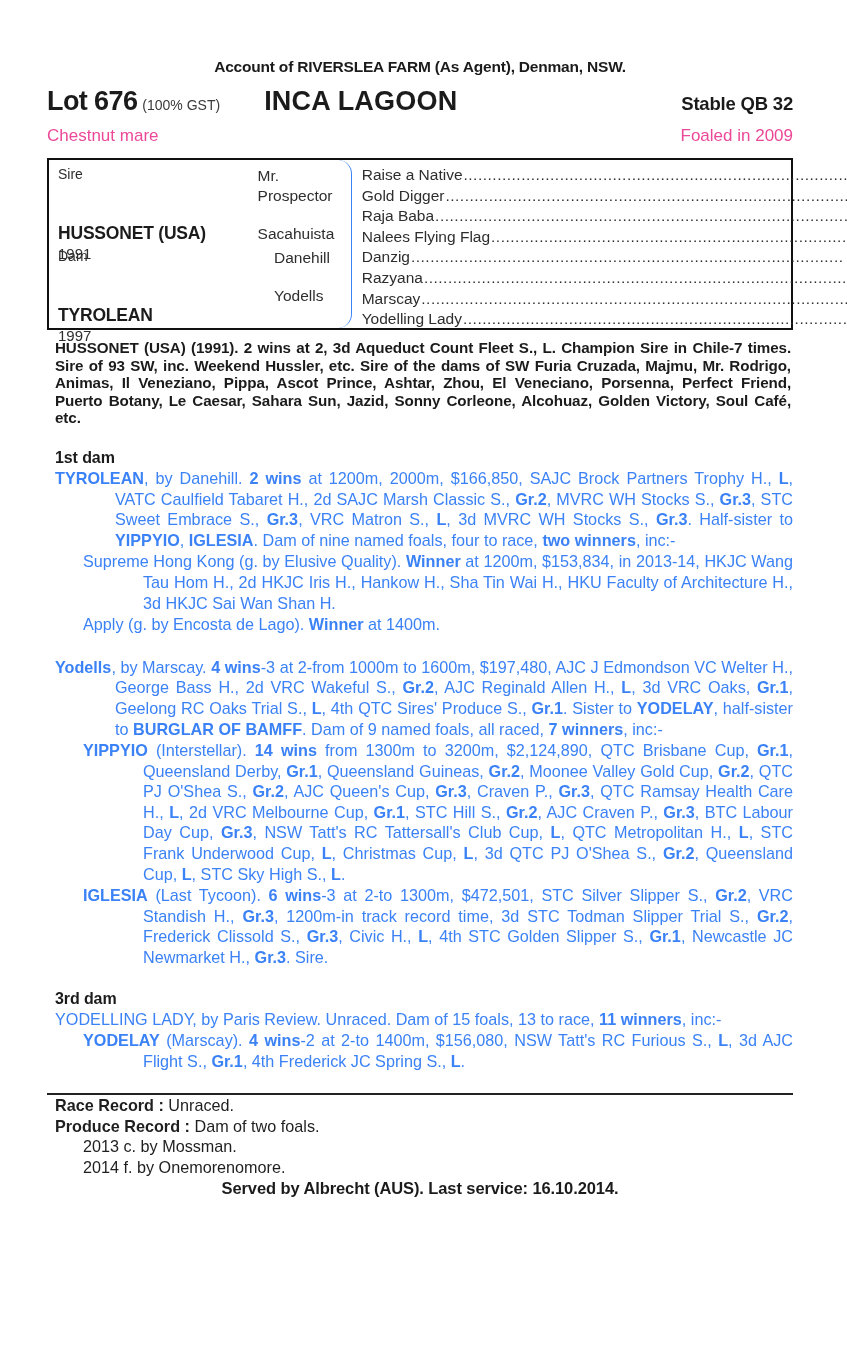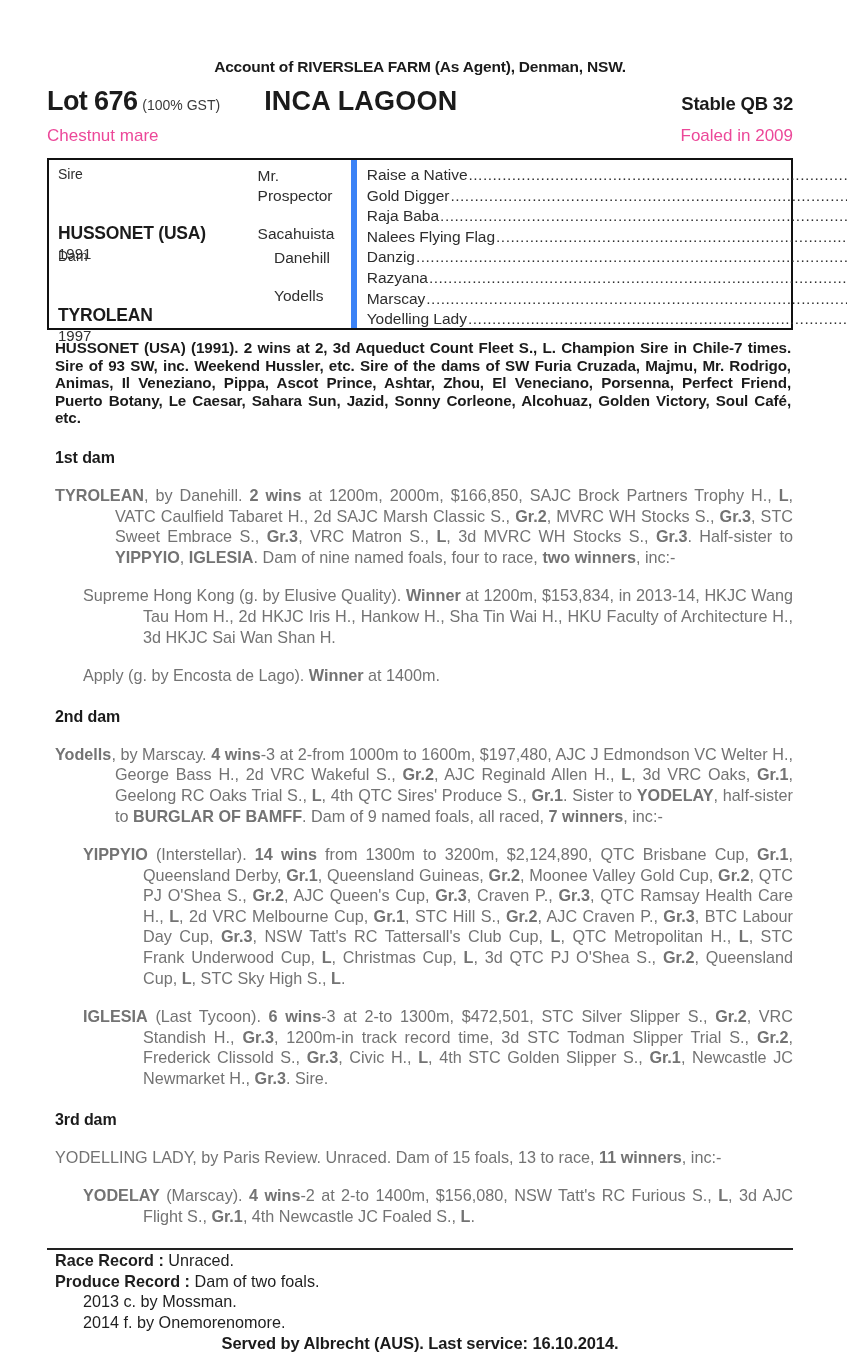--- a/index.html
+++ b/index.html
@@ -72,22 +72,23 @@
     border:2.5px solid #111;
     height:172px;
     box-sizing:border-box;
     display:flex;
     position:relative;
   }
   .ped-left{
     width:388px;
     box-sizing:border-box;
     padding:5px 0 0 9px;
-    border-right:6px solid #3b82f6;
-    position:relative;
+    border-right:1px solid #3b82f6;
+    position:relative;
+    border-radius:14px;
   }
   .ped-right{
     flex:1;
     box-sizing:border-box;
     padding:5px 8px 0 10px;
   }
   .ped-row{display:flex;}
   .ped-col1{width:216px;}
   .pl-label{font-size:14px;color:#2e2e2e;line-height:18px;}
   .pl-name{font-size:17.5px;font-weight:bold;line-height:21px;letter-spacing:-0.2px;margin-top:40px;}
@@ -121,22 +122,22 @@
     padding:0 2px 0 8px;
   }
 
   
   .sec{margin-top:22px;}
   .sec-title{font-size:16px;font-weight:bold;margin-left:8px;letter-spacing:-0.1px;}
   .para{
     font-size:16.2px;
     line-height:20.6px;
     text-align:justify;
-    color:#737373;
-    margin-top:18px;
+    color:#3b82f6;
+    margin-top:1px;
   }
   .lvl1{padding-left:8px;text-indent:0;}
   .lvl1 .hang{display:block;padding-left:60px;text-indent:-60px;}
   .lvl2 .hang{display:block;padding-left:96px;text-indent:-60px;}
   b{font-weight:bold;}
 
   
   .rule{
     border-top:2.5px solid #222;
     margin-top:22px;
@@ -245,38 +246,37 @@
           <span class="hang"><b>TYROLEAN</b><span>, by Danehill. </span><b>2 wins</b><span> at 1200m, 2000m, $166,850, SAJC Brock Partners Trophy H., </span><b>L</b><span>, VATC Caulfield Tabaret H., 2d SAJC Marsh Classic S., </span><b>Gr.2</b><span>, MVRC WH Stocks S., </span><b>Gr.3</b><span>, STC Sweet Embrace S., </span><b>Gr.3</b><span>, VRC Matron S., </span><b>L</b><span>, 3d MVRC WH Stocks S., </span><b>Gr.3</b><span>. Half-sister to </span><b>YIPPYIO</b><span>, </span><b>IGLESIA</b><span>. Dam of nine named foals, four to race, </span><b>two winners</b><span>, inc:-</span></span>
         </div>
         <div class="para lvl2">
           <span class="hang"><span>Supreme Hong Kong (g. by Elusive Quality). </span><b>Winner</b><span> at 1200m, $153,834, in 2013-14, HKJC Wang Tau Hom H., 2d HKJC Iris H., Hankow H., Sha Tin Wai H., HKU Faculty of Architecture H., 3d HKJC Sai Wan Shan H.</span></span>
         </div>
         <div class="para lvl2">
           <span class="hang"><span>Apply (g. by Encosta de Lago). </span><b>Winner</b><span> at 1400m.</span></span>
         </div>
       </div>
       <div class="sec">
-        <div class="sec-title">2nd dam</div>
         <div class="para lvl1">
           <span class="hang"><b>Yodells</b><span>, by Marscay. </span><b>4 wins</b><span>-3 at 2-from 1000m to 1600m, $197,480, AJC J Edmondson VC Welter H., George Bass H., 2d VRC Wakeful S., </span><b>Gr.2</b><span>, AJC Reginald Allen H., </span><b>L</b><span>, 3d VRC Oaks, </span><b>Gr.1</b><span>, Geelong RC Oaks Trial S., </span><b>L</b><span>, 4th QTC Sires' Produce S., </span><b>Gr.1</b><span>. Sister to </span><b>YODELAY</b><span>, half-sister to </span><b>BURGLAR OF BAMFF</b><span>. Dam of 9 named foals, all raced, </span><b>7 winners</b><span>, inc:-</span></span>
         </div>
         <div class="para lvl2">
           <span class="hang"><b>YIPPYIO</b><span> (Interstellar). </span><b>14 wins</b><span> from 1300m to 3200m, $2,124,890, QTC Brisbane Cup, </span><b>Gr.1</b><span>, Queensland Derby, </span><b>Gr.1</b><span>, Queensland Guineas, </span><b>Gr.2</b><span>, Moonee Valley Gold Cup, </span><b>Gr.2</b><span>, QTC PJ O'Shea S., </span><b>Gr.2</b><span>, AJC Queen's Cup, </span><b>Gr.3</b><span>, Craven P., </span><b>Gr.3</b><span>, QTC Ramsay Health Care H., </span><b>L</b><span>, 2d VRC Melbourne Cup, </span><b>Gr.1</b><span>, STC Hill S., </span><b>Gr.2</b><span>, AJC Craven P., </span><b>Gr.3</b><span>, BTC Labour Day Cup, </span><b>Gr.3</b><span>, NSW Tatt's RC Tattersall's Club Cup, </span><b>L</b><span>, QTC Metropolitan H., </span><b>L</b><span>, STC Frank Underwood Cup, </span><b>L</b><span>, Christmas Cup, </span><b>L</b><span>, 3d QTC PJ O'Shea S., </span><b>Gr.2</b><span>, Queensland Cup, </span><b>L</b><span>, STC Sky High S., </span><b>L</b><span>.</span></span>
         </div>
         <div class="para lvl2">
           <span class="hang"><b>IGLESIA</b><span> (Last Tycoon). </span><b>6 wins</b><span>-3 at 2-to 1300m, $472,501, STC Silver Slipper S., </span><b>Gr.2</b><span>, VRC Standish H., </span><b>Gr.3</b><span>, 1200m-in track record time, 3d STC Todman Slipper Trial S., </span><b>Gr.2</b><span>, Frederick Clissold S., </span><b>Gr.3</b><span>, Civic H., </span><b>L</b><span>, 4th STC Golden Slipper S., </span><b>Gr.1</b><span>, Newcastle JC Newmarket H., </span><b>Gr.3</b><span>. Sire.</span></span>
         </div>
       </div>
       <div class="sec">
         <div class="sec-title">3rd dam</div>
         <div class="para lvl1">
           <span class="hang"><span>YODELLING LADY, by Paris Review. Unraced. Dam of 15 foals, 13 to race, </span><b>11 winners</b><span>, inc:-</span></span>
         </div>
         <div class="para lvl2">
-          <span class="hang"><b>YODELAY</b><span> (Marscay). </span><b>4 wins</b><span>-2 at 2-to 1400m, $156,080, NSW Tatt's RC Furious S., </span><b>L</b><span>, 3d AJC Flight S., </span><b>Gr.1</b><span>, 4th Newcastle JC Foaled S., </span><b>L</b><span>.</span></span>
+          <span class="hang"><b>YODELAY</b><span> (Marscay). </span><b>4 wins</b><span>-2 at 2-to 1400m, $156,080, NSW Tatt's RC Furious S., </span><b>L</b><span>, 3d AJC Flight S., </span><b>Gr.1</b><span>, 4th Frederick JC Spring S., </span><b>L</b><span>.</span></span>
         </div>
       </div>
     </div>
 
   <div class="rule"></div>
   <div class="foot">
     <div>
       <b>Race Record :</b>
       <span>Unraced.</span>
     </div>

